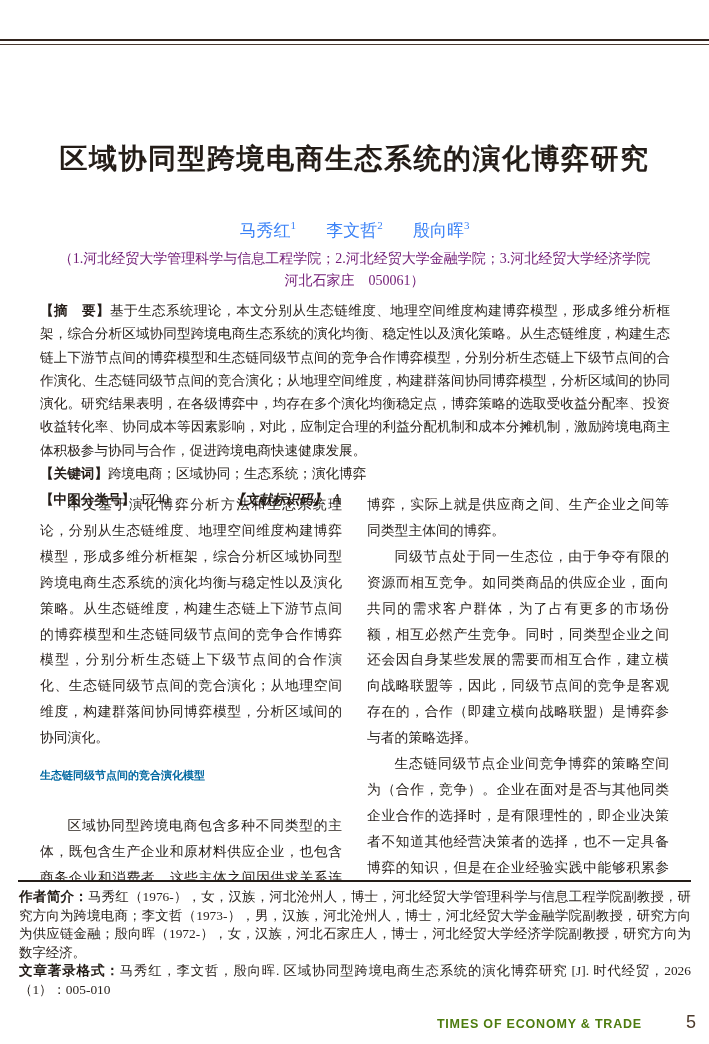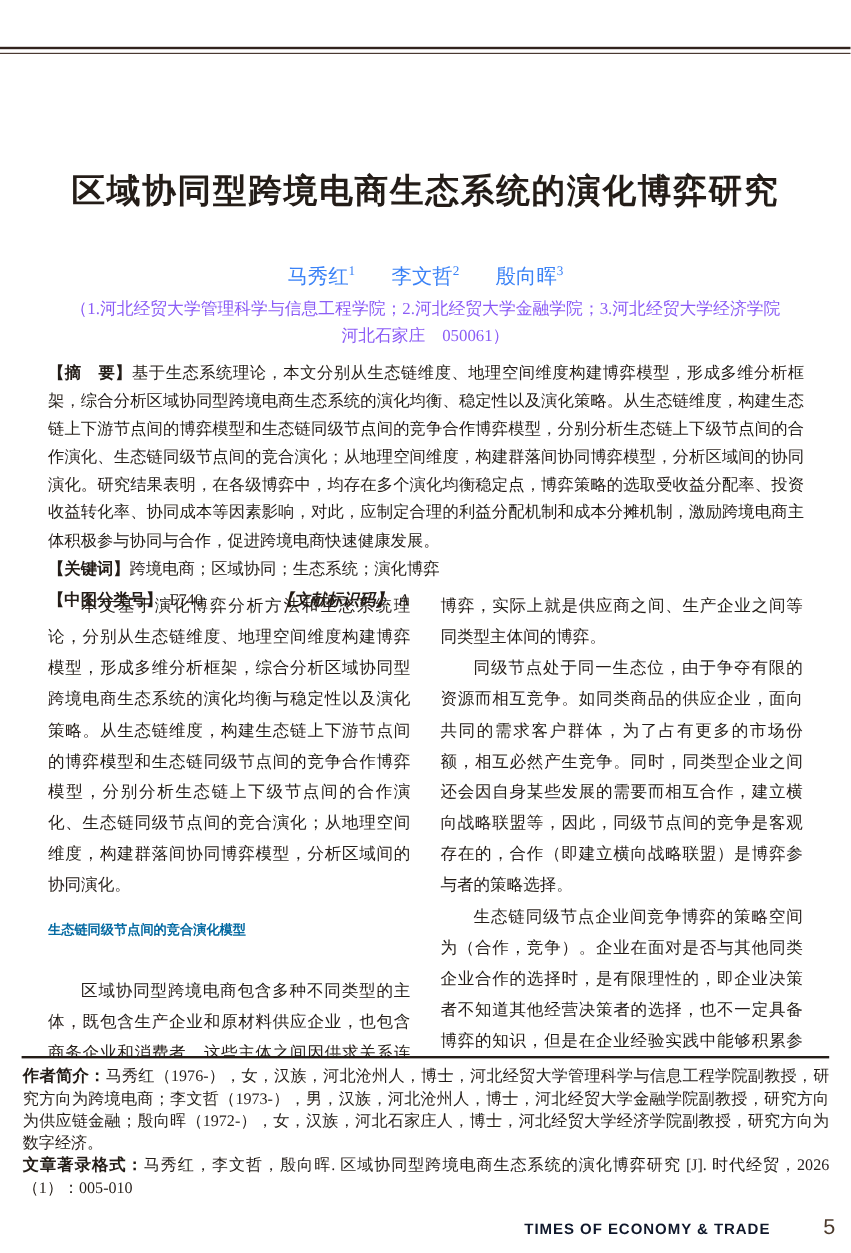--- a/index.html
+++ b/index.html
@@ -42,21 +42,21 @@
     color:#241d18;
   }
   .authors {
     position:absolute; top:219px; left:40px; width:629px;
     text-align:center; font-size:17px; color:#3b82f6;
   }
   .author { margin:0 13px; }
   .author sup { font-size:11px; }
   .affiliation {
     position:absolute; top:248px; left:40px; width:629px;
-    text-align:center; font-size:14px; line-height:22px; color:#8b5cf6;
+    text-align:center; font-size:14px; line-height:22px; color:#701a75;
   }
   
   .front-block {
     position:absolute; top:299px; left:40px; width:630px;
     font-size:13.6px; line-height:23.3px; text-align:justify;
     color:#241d18;
   }
   .lbl {
     font-family:"Liberation Sans", sans-serif;
     font-weight:bold;
@@ -94,21 +94,21 @@
   }
   .footer-text .lbl { font-size:13.6px; }
   
   .bottom-line {
     position:absolute; top:1012px; right:13px;
     display:flex; align-items:baseline; gap:44px;
   }
   .journal-english {
     font-family:"Liberation Sans", sans-serif;
     font-weight:bold; font-size:12.5px; letter-spacing:0.8px;
-    color:#0f172a;
+    color:#4d7c0f;
   }
   .page-number {
     font-family:"Liberation Sans", sans-serif;
     font-size:18px; color:#4c3a2c;
   }
 </style>
 </head>
 <body>
 
 <div class="page">

